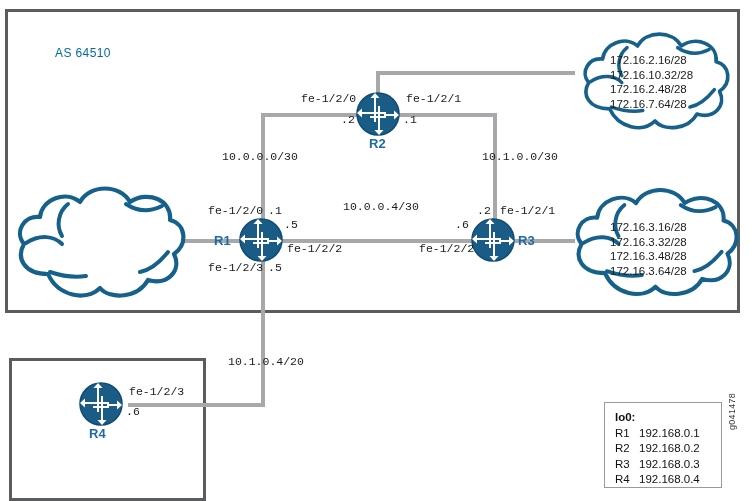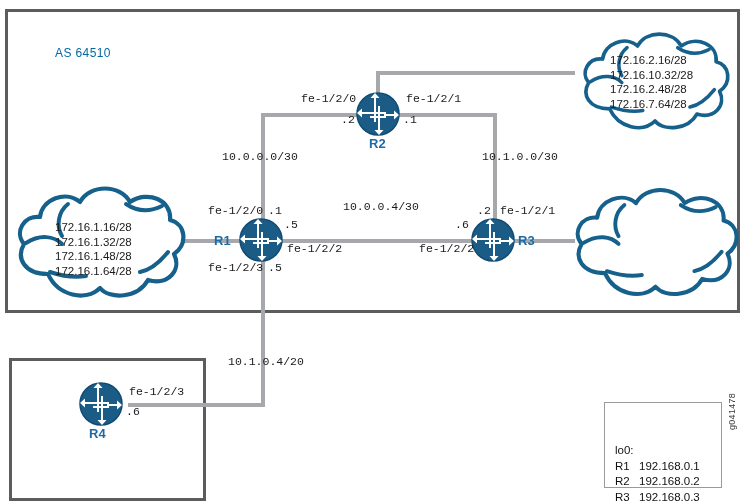--- a/index.html
+++ b/index.html
@@ -87,26 +87,20 @@
                C172,92 158,108 138,102
                C128,120 100,122 90,110
                C76,124 48,118 38,96 Z" fill="#ffffff" stroke="#16618c" stroke-width="4.2" stroke-linecap="round" stroke-linejoin="round"></path>
       <path d="M16,65 C30,56 44,58 52,66" fill="none" stroke="#16618c" stroke-width="4" stroke-linecap="round"></path>
       <path d="M58,26 C48,34 46,48 52,58" fill="none" stroke="#16618c" stroke-width="4" stroke-linecap="round"></path>
       <path d="M116,26 C128,34 140,34 152,28" fill="none" stroke="#16618c" stroke-width="4" stroke-linecap="round"></path>
       <path d="M158,74 C150,84 140,92 130,94" fill="none" stroke="#16618c" stroke-width="4" stroke-linecap="round"></path>
       <path d="M40,94 C52,98 64,100 76,98" fill="none" stroke="#16618c" stroke-width="4" stroke-linecap="round"></path>
     </svg>
   </div>
-  <div class="cloud-text" id="cloud-left-text" style="left:55px;top:220px;">
-    <div>172.16.1.16/28</div>
-    <div>172.16.1.32/28</div>
-    <div>172.16.1.48/28</div>
-    <div>172.16.1.64/28</div>
-  </div>
 
   <div class="cloud" id="cloud-top-right" style="left:565px;top:25px;">
     <svg width="180" height="110" viewBox="0 0 180 126">
       <path d="M38,96 C14,96 6,80 14,66 C4,54 14,37 30,39
                C32,21 56,12 70,24
                C80,6 110,6 120,24
                C138,12 162,22 160,42
                C176,46 178,66 164,76
                C172,92 158,108 138,102
                C128,120 100,122 90,110
@@ -135,20 +129,26 @@
                C172,92 158,108 138,102
                C128,120 100,122 90,110
                C76,124 48,118 38,96 Z" fill="#ffffff" stroke="#16618c" stroke-width="4.2" stroke-linecap="round" stroke-linejoin="round"></path>
       <path d="M16,65 C30,56 44,58 52,66" fill="none" stroke="#16618c" stroke-width="4" stroke-linecap="round"></path>
       <path d="M58,26 C48,34 46,48 52,58" fill="none" stroke="#16618c" stroke-width="4" stroke-linecap="round"></path>
       <path d="M116,26 C128,34 140,34 152,28" fill="none" stroke="#16618c" stroke-width="4" stroke-linecap="round"></path>
       <path d="M158,74 C150,84 140,92 130,94" fill="none" stroke="#16618c" stroke-width="4" stroke-linecap="round"></path>
       <path d="M40,94 C52,98 64,100 76,98" fill="none" stroke="#16618c" stroke-width="4" stroke-linecap="round"></path>
     </svg>
   </div>
+  <div class="cloud-text" id="cloud-right-text" style="left:610px;top:220px;">
+    <div>172.16.3.16/28</div>
+    <div>172.16.3.32/28</div>
+    <div>172.16.3.48/28</div>
+    <div>172.16.3.64/28</div>
+  </div>
 
   <div class="router" id="router-r2" style="left:356px;top:92px;">
     <svg viewBox="0 0 44 44">
       <circle cx="22" cy="22" r="21" fill="#1b5c86" stroke="#0f4c74" stroke-width="1.5"></circle>
       <g fill="#ffffff">
         <polygon points="18,16 18,6 14.5,6 19,1 23.5,6 20,6 20,16"></polygon>
         <polygon points="24,28 24,38 27.5,38 23,43 18.5,38 22,38 22,28"></polygon>
         <polygon points="16,20 6,20 6,16.5 1,21 6,25.5 6,22 16,22"></polygon>
         <polygon points="28,24 38,24 38,27.5 43,23 38,18.5 38,22 28,22"></polygon>
         <rect x="18" y="14" width="2" height="16"></rect>
@@ -231,21 +231,21 @@
   <div class="ann" style="left:477px;top:204px;">.2</div>
   <div class="ann" style="left:500px;top:204px;">fe-1/2/1</div>
   <div class="ann" style="left:455px;top:218px;">.6</div>
   <div class="ann" style="left:419px;top:242px;">fe-1/2/2</div>
 
   <div class="ann" style="left:129px;top:385px;">fe-1/2/3</div>
   <div class="ann" style="left:126px;top:405px;">.6</div>
 
   <div id="legend-box">
     <div id="legend-inner">
-      <div style="font-weight:normal;margin-top:33px;">lo0:</div>
+      <div style="font-weight:bold;">lo0:</div>
       <div class="legend-row">
         <span class="rtr">R1</span><span>192.168.0.1</span>
       </div>
       <div class="legend-row">
         <span class="rtr">R2</span><span>192.168.0.2</span>
       </div>
       <div class="legend-row">
         <span class="rtr">R3</span><span>192.168.0.3</span>
       </div>
       <div class="legend-row">

